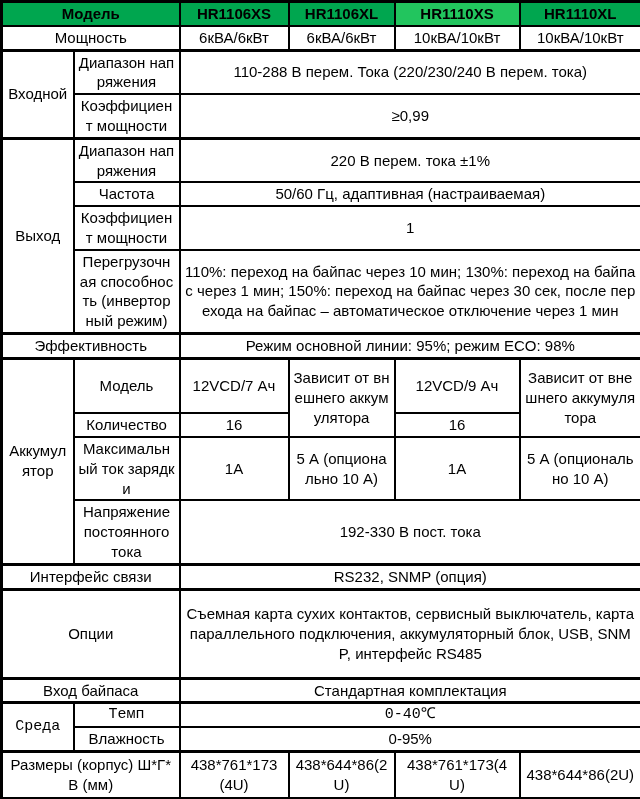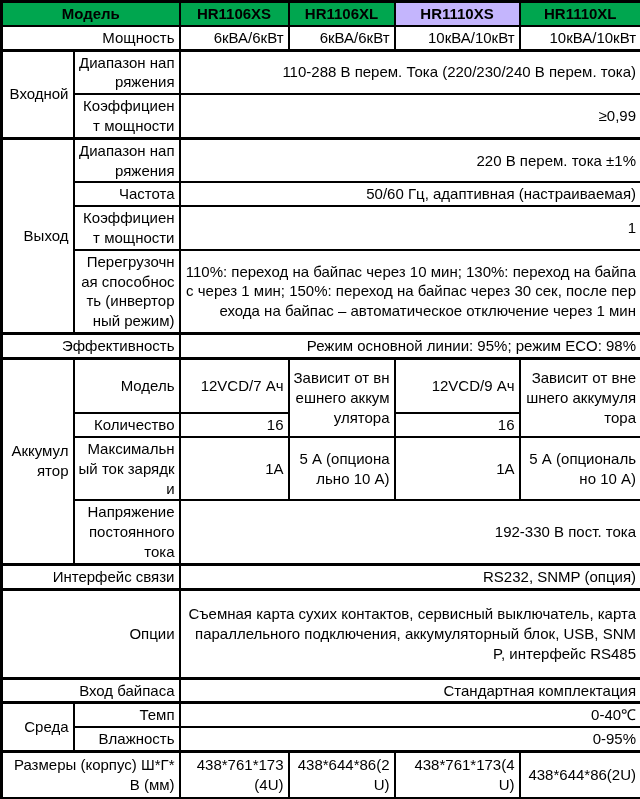--- a/index.html
+++ b/index.html
@@ -13,21 +13,21 @@
     width: 640px;
     font-family: "Liberation Sans", sans-serif;
     font-size: 15px;
     color: #000000;
     border: 3px solid #000000;
   }
   table.spec td, table.spec th {
     border: 2px solid #000000;
     padding: 1px 4px;
     vertical-align: middle;
-    text-align: right;
+    text-align: center;
     word-break: break-all;
     overflow-wrap: break-word;
     line-height: 1.32;
     font-weight: normal;
   }
   tr.header-row th {
     font-weight: bold;
     text-align: center;
     padding: 1px 2px;
   }
@@ -50,21 +50,21 @@
     <col style="width:106px">
     <col style="width:125px">
     <col style="width:122px">
   </colgroup>
 
   <tbody>
       <tr class="header-row" style="height:24px;">
     <th colspan="2" style="background-color: rgb(0, 166, 79);">Модель</th>
     <th style="background-color: rgb(0, 166, 79);">HR1106XS</th>
     <th style="background-color: rgb(0, 166, 79); margin-left: 18px;">HR1106XL</th>
-    <th style="background-color: #c4b5fd;">HR1110XS</th>
+    <th style="background-color: #22c55e;">HR1110XS</th>
     <th style="background-color: rgb(0, 166, 79);">HR1110XL</th>
   </tr>
 
   <tr style="height:22px;">
     <td colspan="2" class="center">Мощность</td>
     <td class="center">6кВА/6кВт</td>
     <td class="center">6кВА/6кВт</td>
     <td class="center">10кВА/10кВт</td>
     <td class="center">10кВА/10кВт</td>
   </tr>
@@ -135,21 +135,21 @@
   <tr class="sec" style="height:89px;">
     <td colspan="2">Опции</td>
     <td colspan="4">Съемная карта сухих контактов, сервисный выключатель, карта параллельного подключения, аккумуляторный блок, USB, SNMP, интерфейс RS485</td>
   </tr>
 
   <tr class="sec" style="height:22px;">
     <td colspan="2">Вход байпаса</td>
     <td colspan="4">Стандартная комплектация</td>
   </tr>
 
-  <tr class="sec" style="height:21px;">
+  <tr class="sec" style="height:21px;font-family:Liberation Mono, monospace;">
     <td rowspan="2">Среда</td>
     <td>Темп</td>
     <td colspan="4">0-40℃</td>
   </tr>
   <tr style="height:21px;">
     <td>Влажность</td>
     <td colspan="4">0-95%</td>
   </tr>
 
   <tr class="sec" style="height:47px;">

